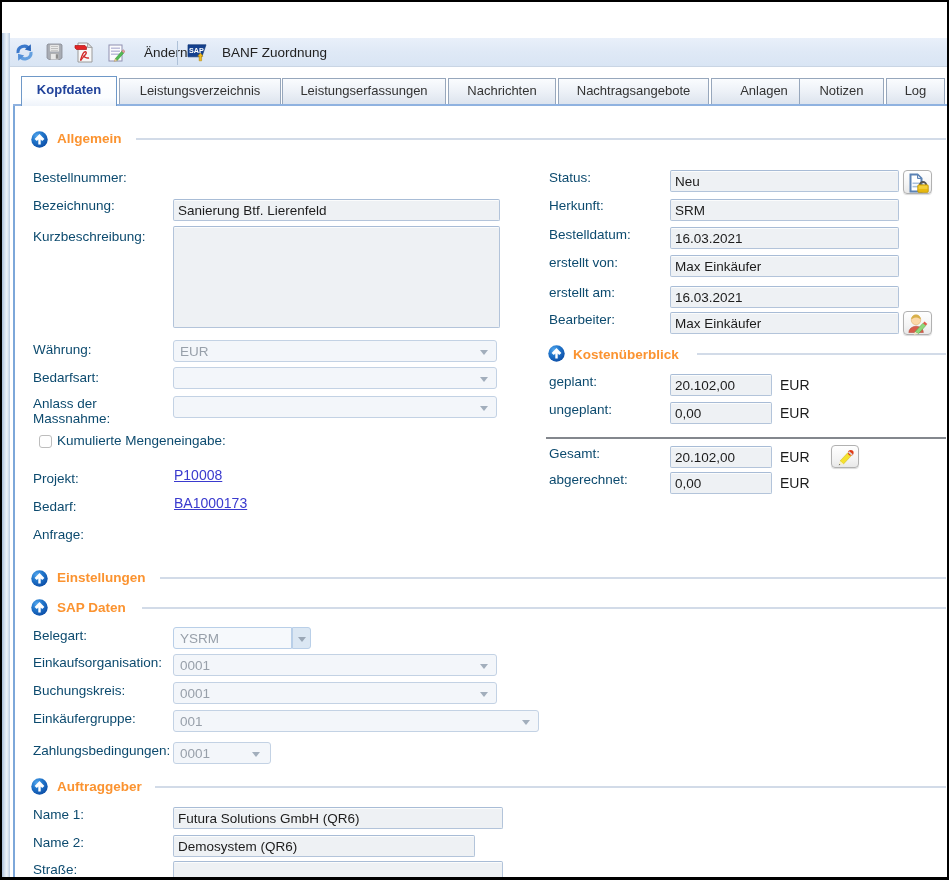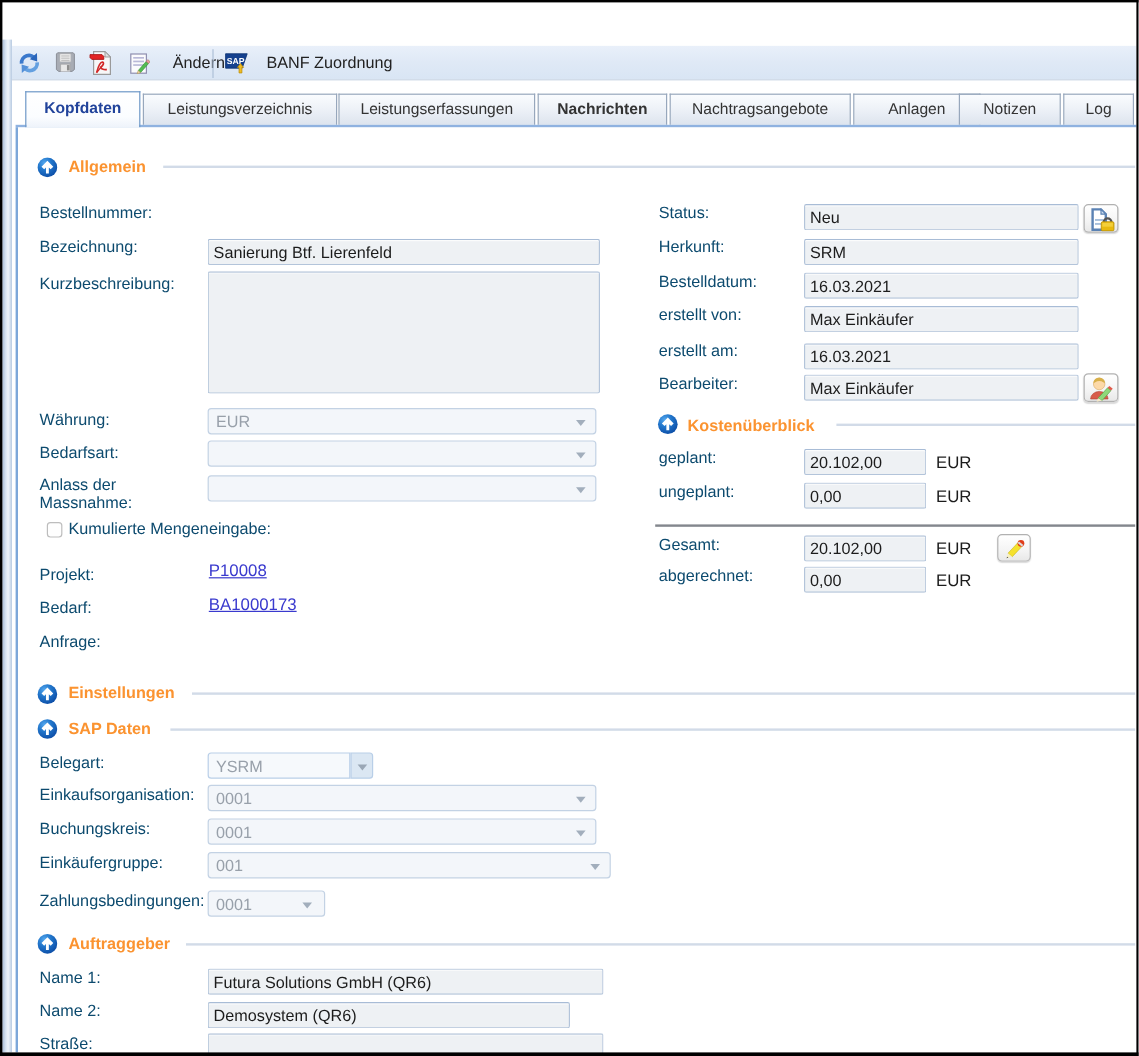--- a/index.html
+++ b/index.html
@@ -131,21 +131,21 @@
       <path d="M1,0.8 L19,0.8 L14.8,12.8 L1,12.8 Z" fill="#15418f" stroke="#0d3372" stroke-width="0.7"></path>
       <text x="1.9" y="9.3" font-family="Liberation Sans" font-size="7.2" font-weight="bold" fill="#ffffff">SAP</text>
       <path d="M10.8,12.2 L13.4,9 L16,12.2 L14.6,12.2 L14.6,16.8 L12.2,16.8 L12.2,12.2 Z" fill="#f0bc20" stroke="#b88a08" stroke-width="0.6"></path>
     </svg>
     <div class="tbtext" style="left:206px">BANF Zuordnung</div>
   </div>
 
   <div id="tabrow">
     <div class="tab" style="left:117px; width:162px;">Leistungsverzeichnis</div>
     <div class="tab" style="left:280px; width:164px;">Leistungserfassungen</div>
-    <div class="tab" style="left:446px; width:108px;font-weight:bold;">Nachrichten</div>
+    <div class="tab" style="left:446px; width:108px;">Nachrichten</div>
     <div class="tab" style="left:556px; width:151px;">Nachtragsangebote</div>
     <div class="tab" style="left:709px; width:106px;">Anlagen</div>
     <div class="tab" style="left:797px; width:85px;">Notizen</div>
     <div class="tab" style="left:884px; width:59px;">Log</div>
     <div id="tabline"></div>
     <div class="tab active" style="left:19px; width:96px;text-align:center;">Kopfdaten</div>
   </div>
 
   <svg class="circ" style="position:absolute;left:31px;top:131px" width="17" height="17" viewBox="0 0 17 17">
     <circle cx="8.5" cy="8.5" r="8.2" fill="url(#cg)"></circle>
@@ -263,21 +263,21 @@
   <div class="lbl" style="left:33px;top:627.5px">Belegart:</div>
   <div class="dd" style="left:173px;top:627px;width:119px;border-radius:3px 0 0 3px;background:#f6f9fc;border-color:#b9cfe8">YSRM</div>
   <div style="position:absolute;left:292px;top:627px;width:19px;height:22px;background:#dbe7f3;border:1px solid #b9cfe8;border-radius:0 3px 3px 0">
     <span style="position:absolute;left:4.5px;top:9px;width:0;height:0;border-left:4px solid transparent;border-right:4px solid transparent;border-top:5px solid #9aa7b6"></span>
   </div>
   <div class="lbl" style="left:33px;top:654.5px">Einkaufsorganisation:</div>
   <div class="dd" style="left:173px;top:654px;width:324px">0001<span class="arr"></span></div>
   <div class="lbl" style="left:33px;top:682.5px">Buchungskreis:</div>
   <div class="dd" style="left:173px;top:682px;width:324px">0001<span class="arr"></span></div>
   <div class="lbl" style="left:33px;top:710.5px">Einkäufergruppe:</div>
-  <div class="dd" style="left:173px;top:710px;width:336px">001<span class="arr"></span></div>
+  <div class="dd" style="left:173px;top:710px;width:366px">001<span class="arr"></span></div>
   <div class="lbl" style="left:33px;top:742.5px">Zahlungsbedingungen:</div>
   <div class="dd" style="left:173px;top:742px;width:98px">0001<span class="arr" style="right:10px"></span></div>
 
   <svg style="position:absolute;left:31px;top:778px" width="17" height="17" viewBox="0 0 17 17">
     <circle cx="8.5" cy="8.5" r="8.2" fill="url(#cg)"></circle>
     <path d="M8.5,3 L13.4,7.9 L11.2,10.1 L9.7,8.6 L9.7,13.6 L7.3,13.6 L7.3,8.6 L5.8,10.1 L3.6,7.9 Z" fill="#fff"></path>
   </svg>
   <div class="sect-title" style="left:57px;top:779px">Auftraggeber</div>
   <div class="sect-line" style="left:155px;top:786px;width:791px"></div>
 

